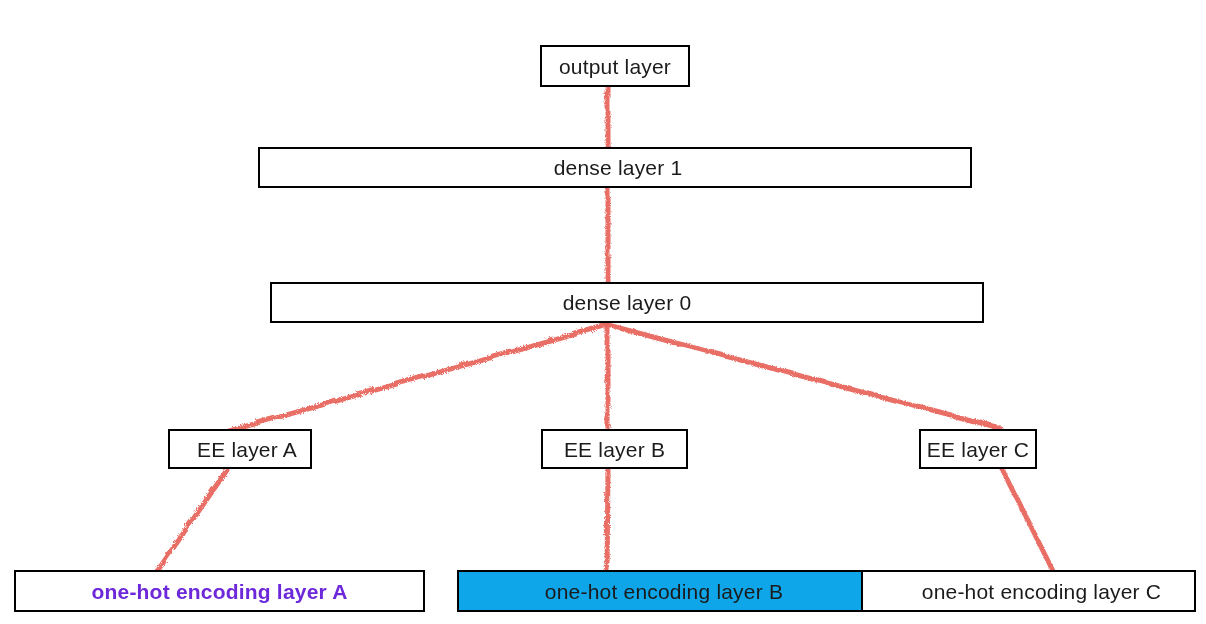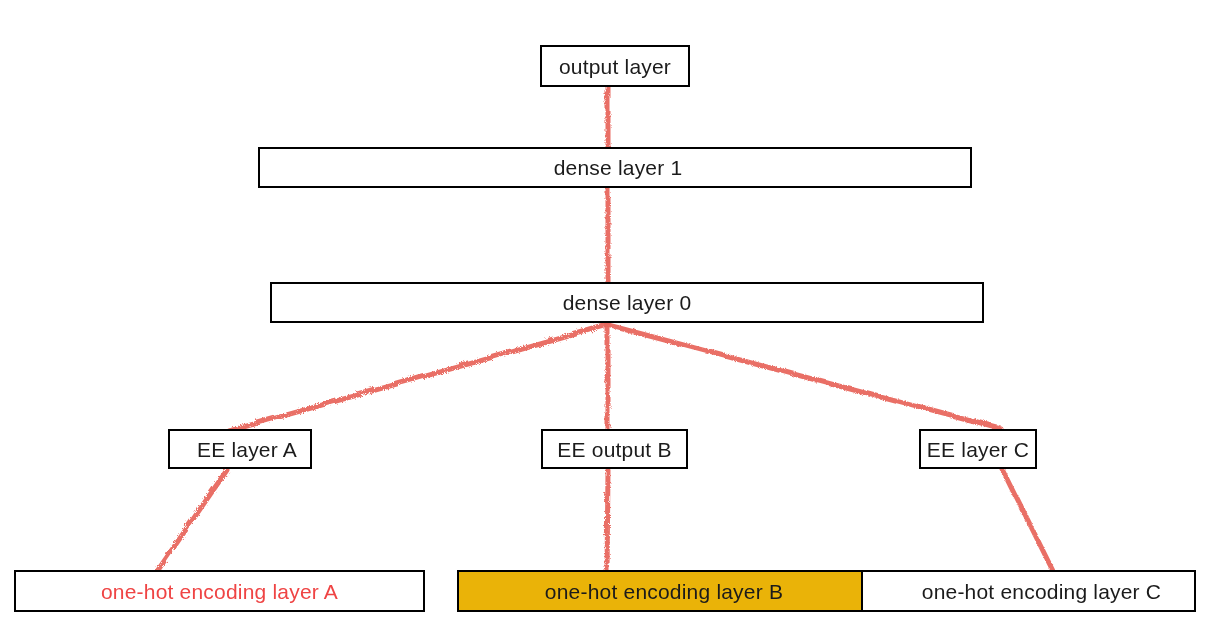--- a/index.html
+++ b/index.html
@@ -71,28 +71,28 @@
       <div class="node" style="left: 258px; top: 147px; width: 714px; height: 41px; border-color: rgb(0, 0, 0); background: rgb(255, 255, 255); padding-left: 6px;">
         <span class="node-label" style="color: rgb(27, 27, 27);">dense layer 1</span>
       </div>
       <div class="node" style="left: 270px; top: 282px; width: 714px; height: 41px; border-color: rgb(0, 0, 0); background: rgb(255, 255, 255);">
         <span class="node-label" style="color: rgb(27, 27, 27);">dense layer 0</span>
       </div>
       <div class="node" style="left: 168px; top: 429px; width: 144px; height: 40px; border-color: rgb(0, 0, 0); background: rgb(255, 255, 255); padding-left: 14px;">
         <span class="node-label" style="color: rgb(27, 27, 27);">EE layer A</span>
       </div>
       <div class="node" style="left: 541px; top: 429px; width: 147px; height: 40px; border-color: rgb(0, 0, 0); background: rgb(255, 255, 255);">
-        <span class="node-label" style="color: rgb(27, 27, 27);">EE output B</span>
+        <span class="node-label" style="color: rgb(27, 27, 27);">EE layer B</span>
       </div>
       <div class="node" style="left: 919px; top: 429px; width: 118px; height: 40px; border-color: rgb(0, 0, 0); background: rgb(255, 255, 255);">
         <span class="node-label" style="color: rgb(27, 27, 27);">EE layer C</span>
       </div>
       <div class="node" style="left: 14px; top: 570px; width: 411px; height: 42px; border-color: rgb(0, 0, 0); background: rgb(255, 255, 255);">
-        <span class="node-label" style="color: #ef4444;">one-hot encoding layer A</span>
+        <span class="node-label" style="color: #6d28d9; font-weight: bold;">one-hot encoding layer A</span>
       </div>
-      <div class="node" style="left: 457px; top: 570px; width: 414px; height: 42px; border-color: rgb(0, 0, 0); background: #eab308;">
+      <div class="node" style="left: 457px; top: 570px; width: 414px; height: 42px; border-color: rgb(0, 0, 0); background: #0ea5e9;">
         <span class="node-label" style="color: rgb(27, 27, 27);">one-hot encoding layer B</span>
       </div>
       <div class="node" style="left: 861px; top: 570px; width: 335px; height: 42px; border-color: rgb(0, 0, 0); background: rgb(255, 255, 255); padding-left: 26px;">
         <span class="node-label" style="color: rgb(27, 27, 27);">one-hot encoding layer C</span>
       </div>
     </div>
 </div>
 
 </body></html>

